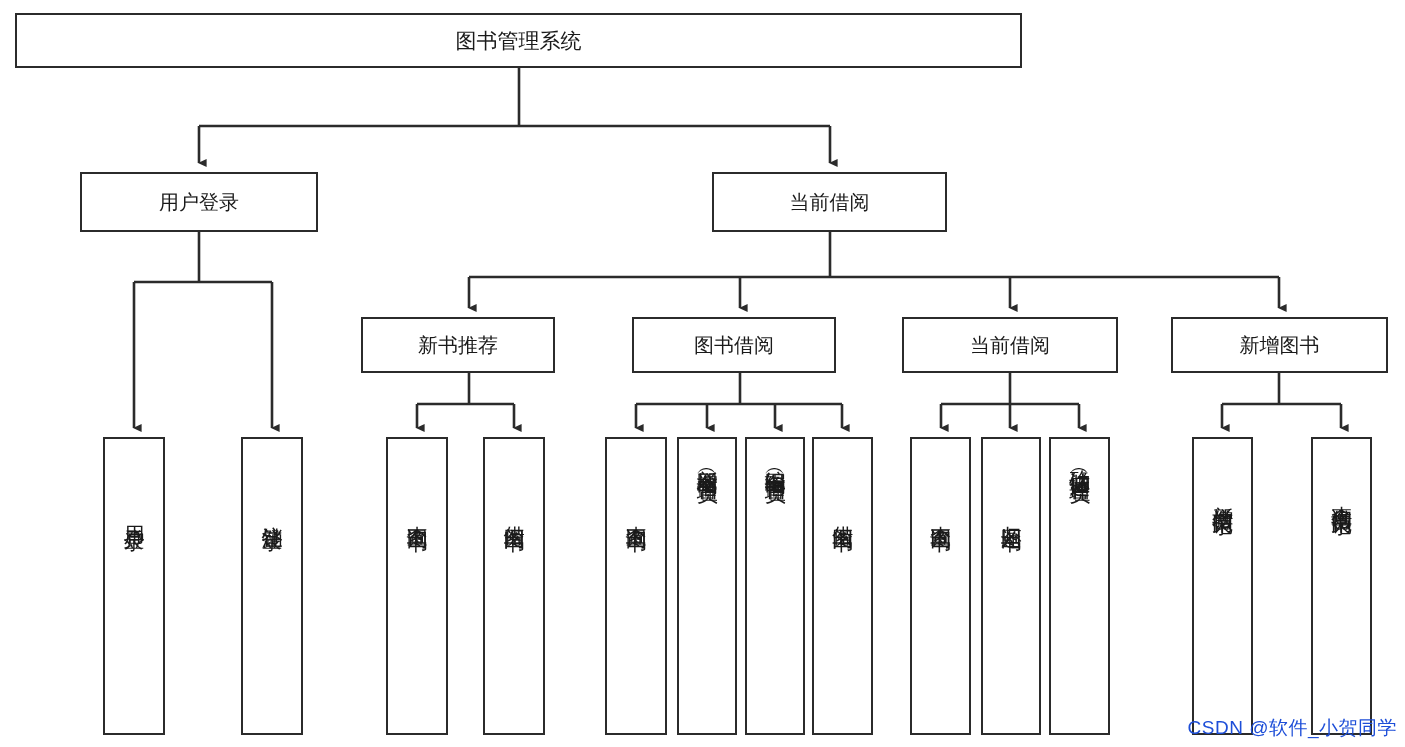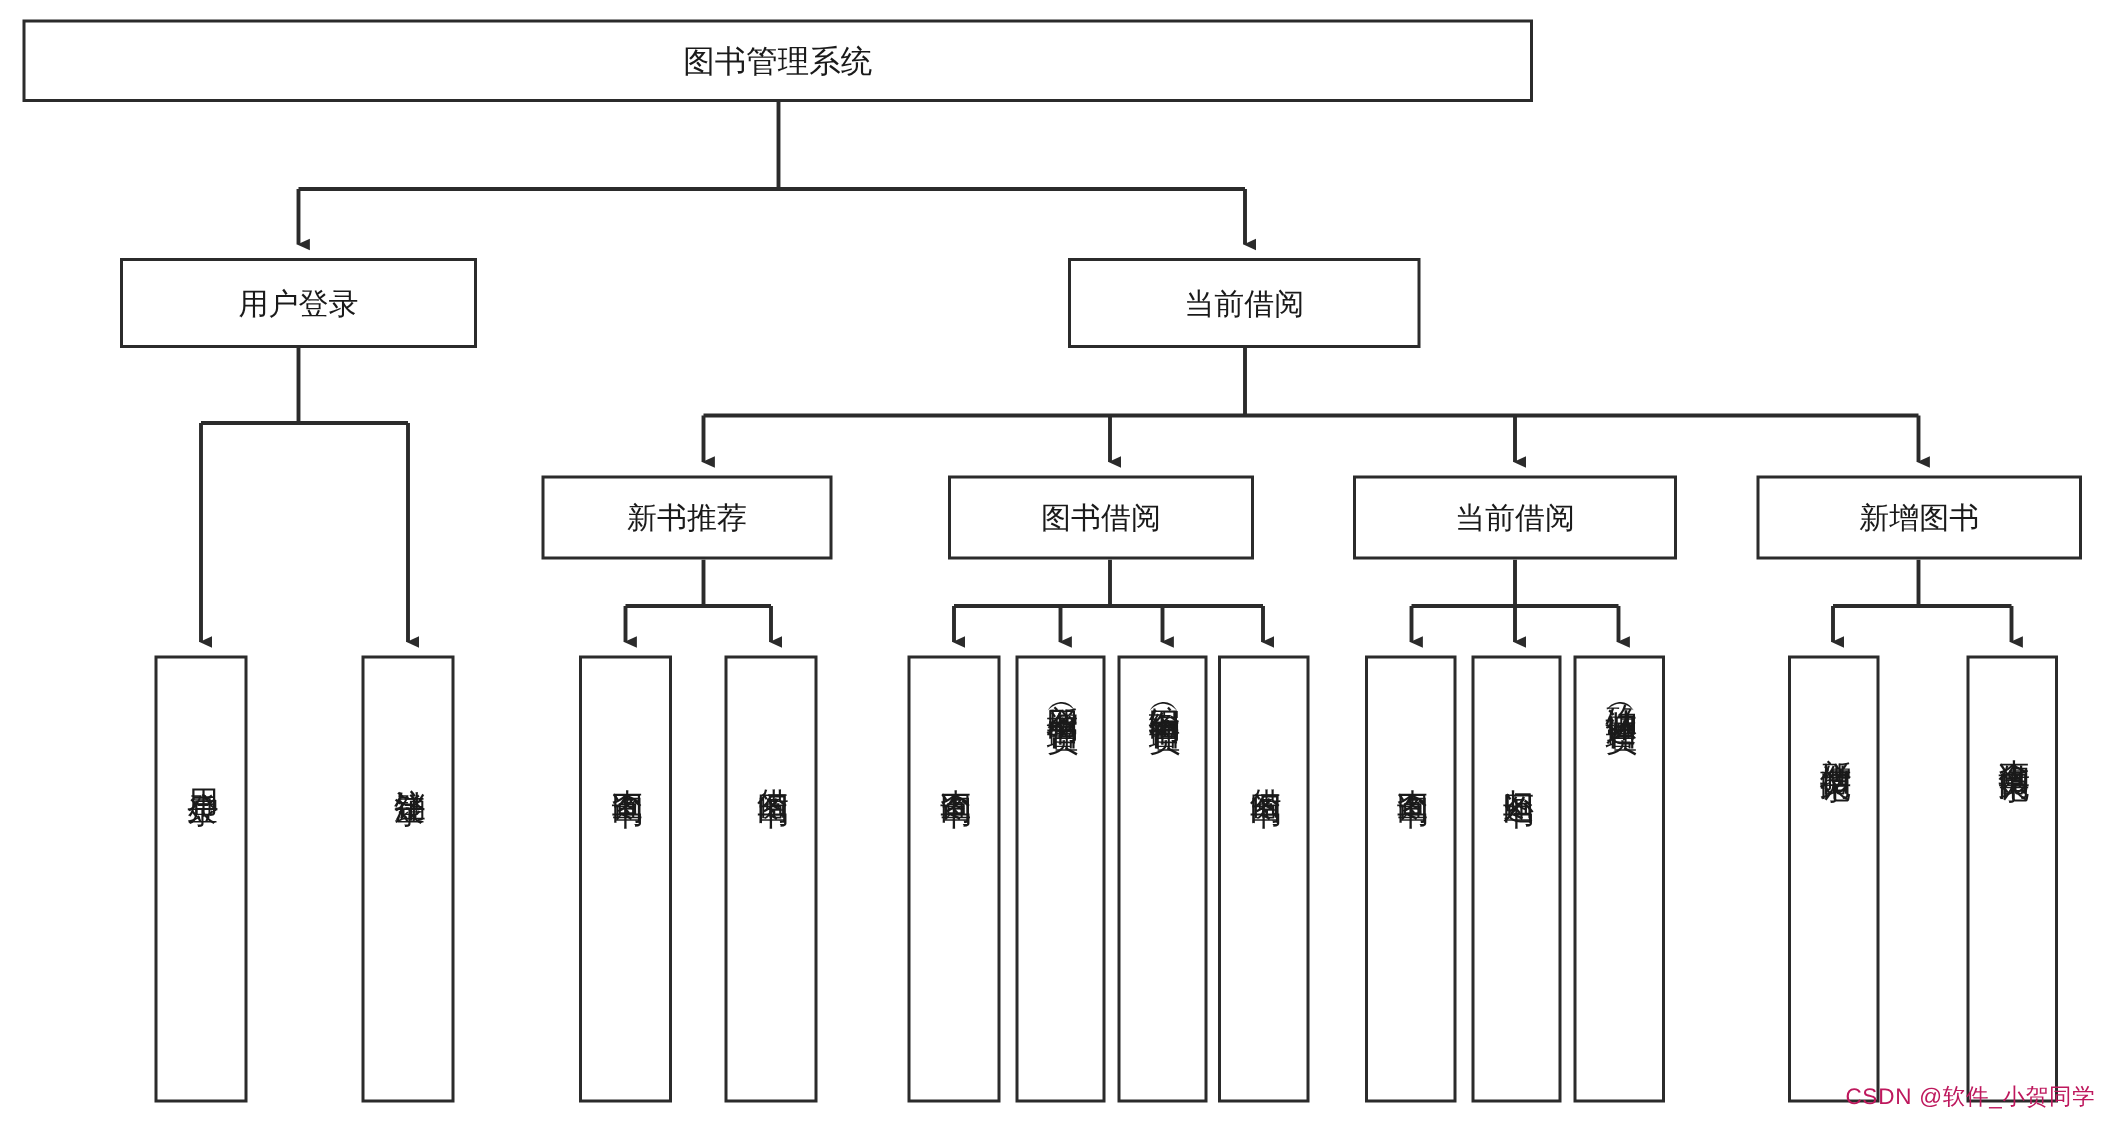--- a/index.html
+++ b/index.html
@@ -52,22 +52,22 @@
   .leaf-short .vtext{ margin-top:56px; }
   .leaf-mid .vtext{ margin-top:36px; }
   .leaf-tall .vtext{ margin-top:0px; }
   svg.links{
     position:absolute;left:0;top:0;width:1405px;height:747px;
     pointer-events:none;
   }
   .watermark{
     position:absolute;
     right:8px;bottom:6px;
-    font-size:15px;
-    color:#be185d;
+    font-size:19px;
+    color:#1d4ed8;
     letter-spacing:0.5px;
     white-space:nowrap;
     z-index:5;
   }
 </style>
 </head>
 <body>
 
 <div id="diagram">
 

